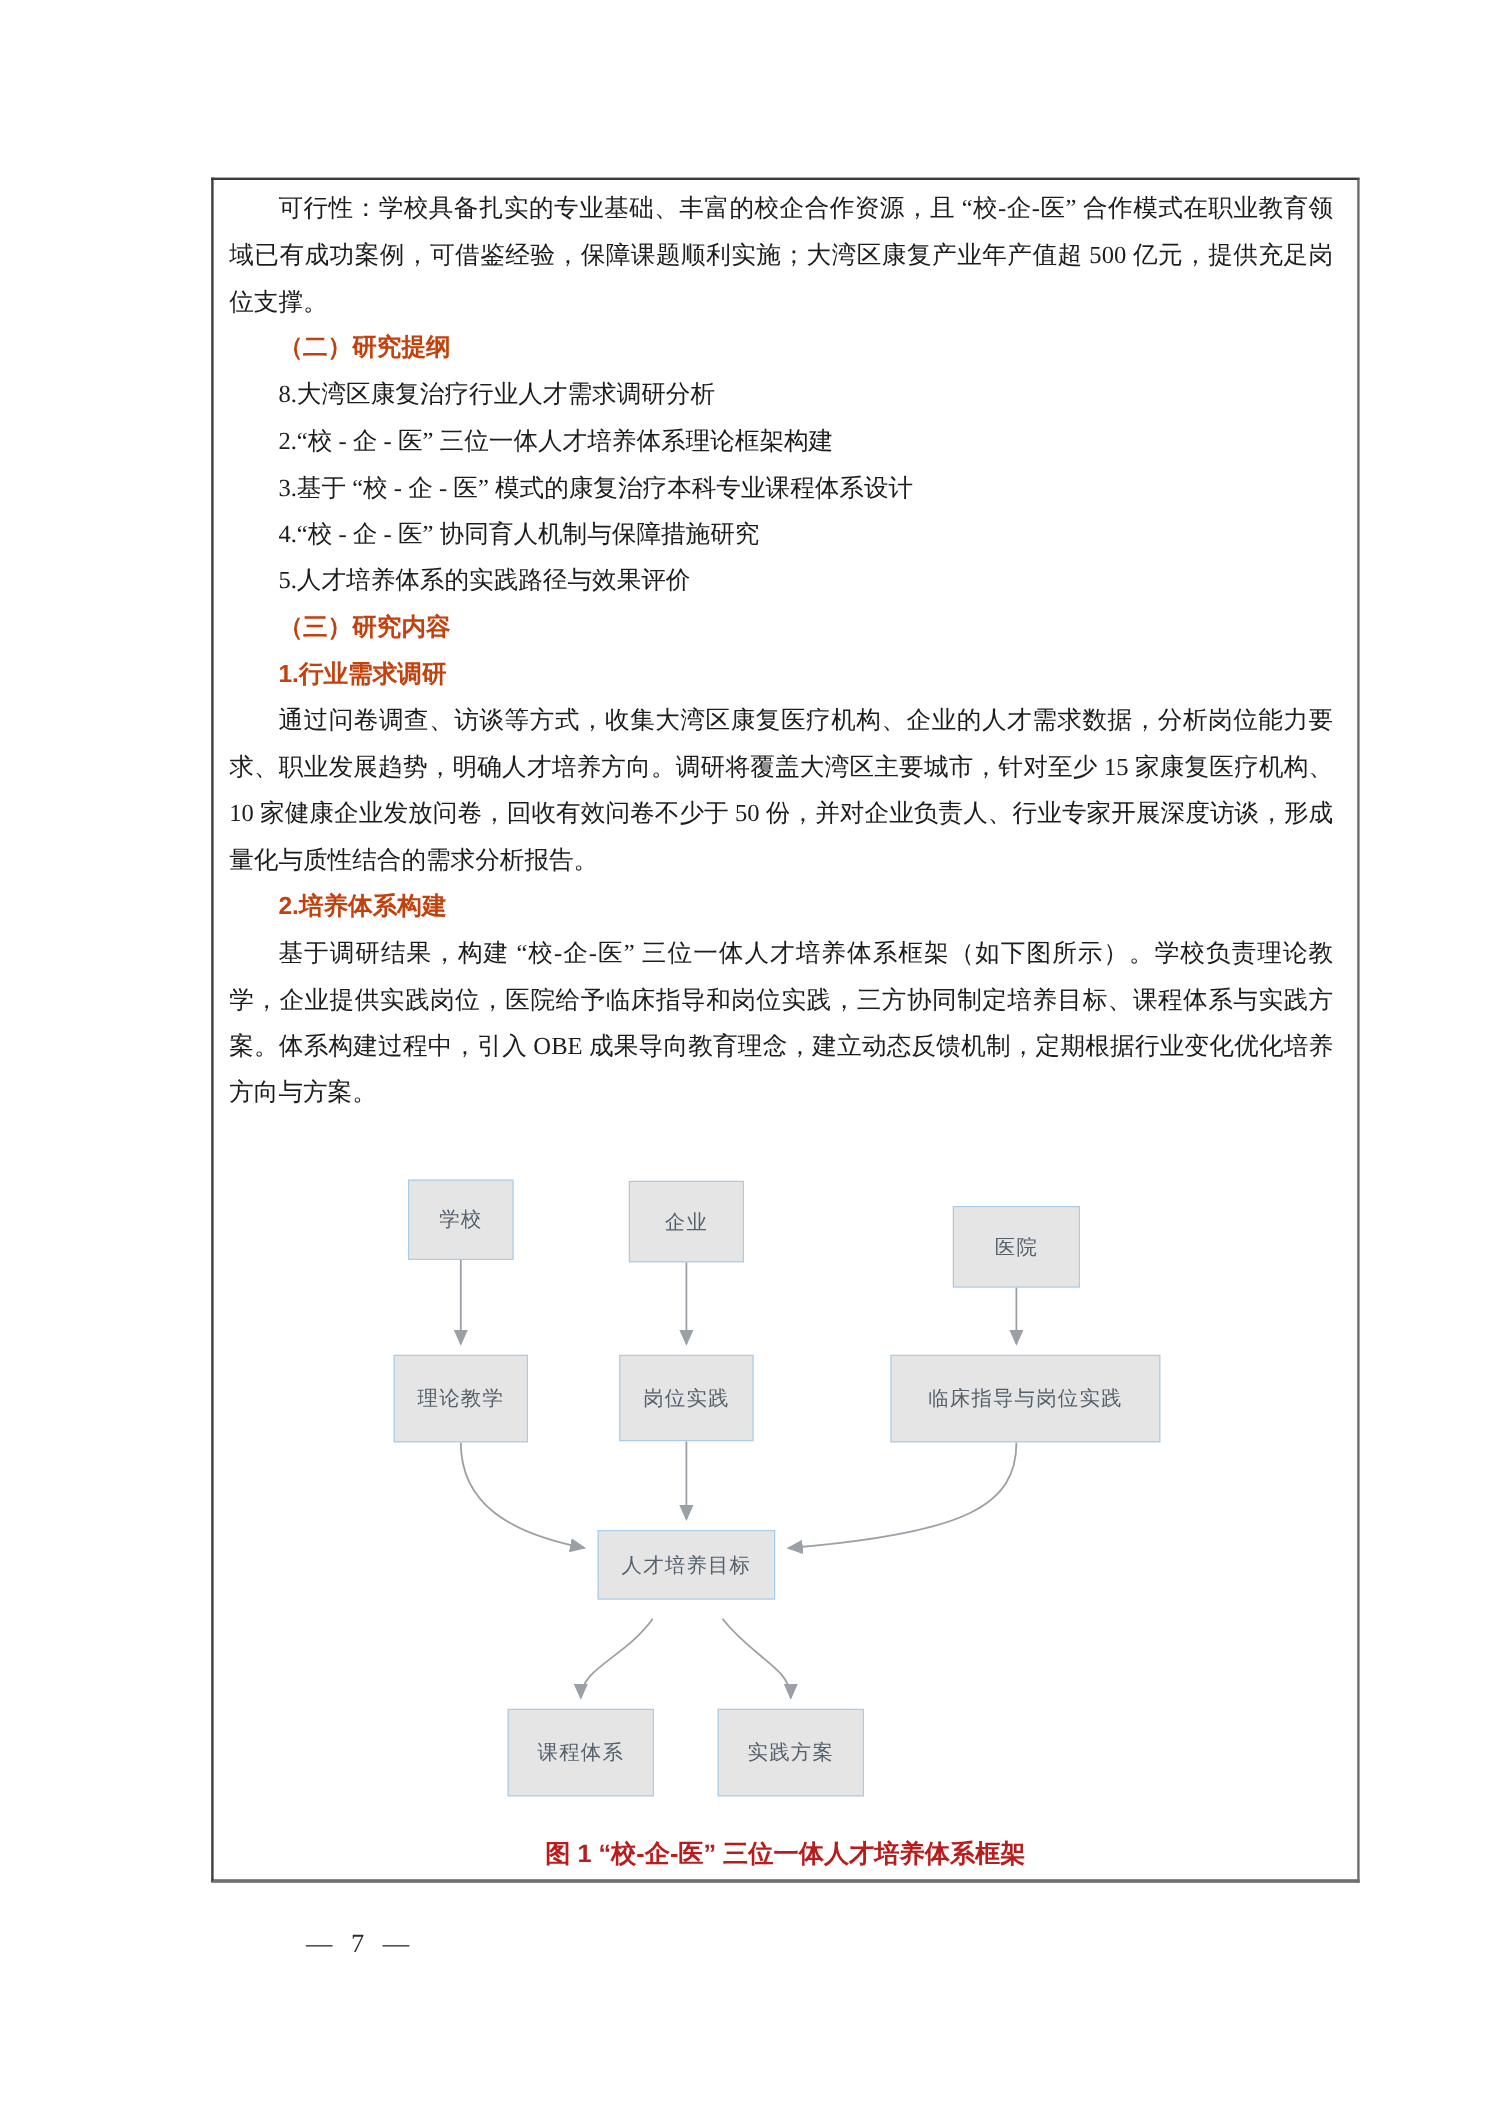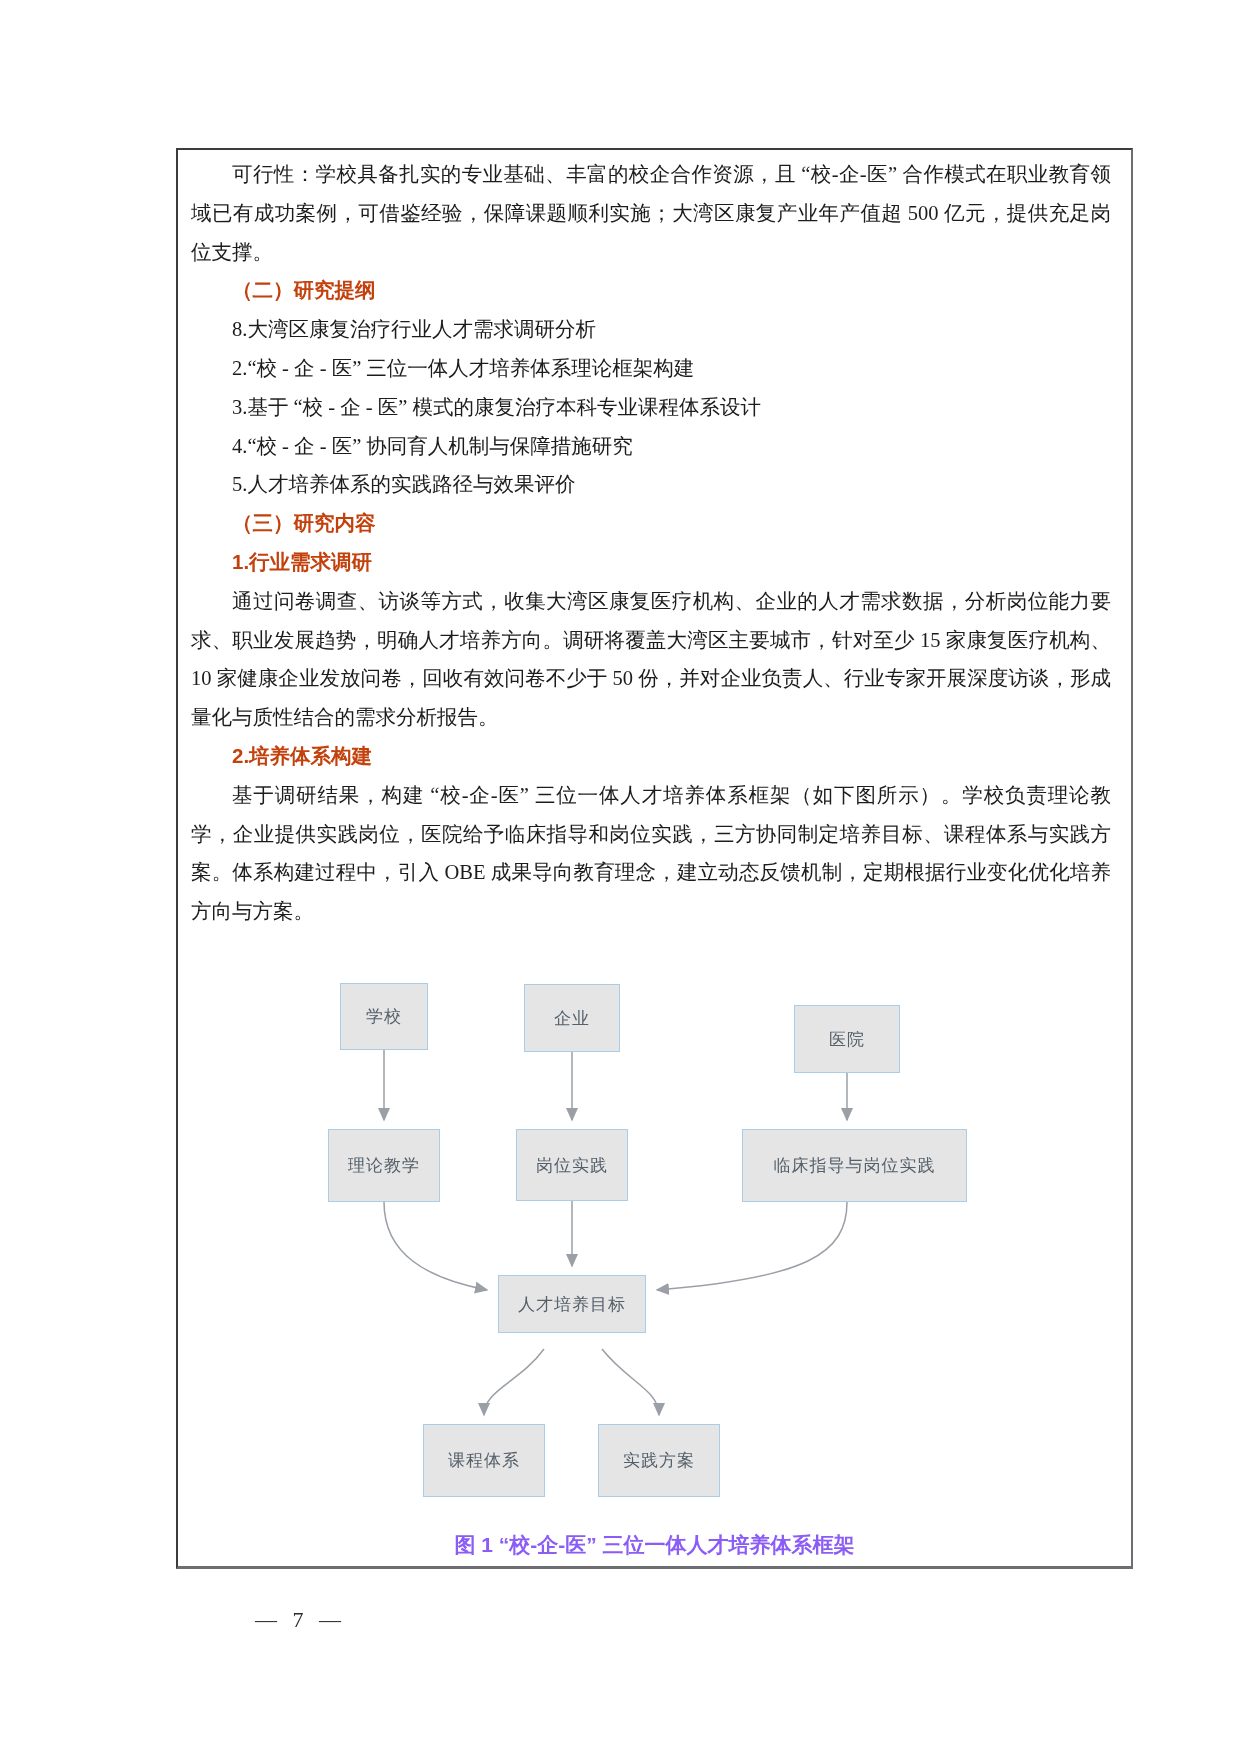--- a/index.html
+++ b/index.html
@@ -54,21 +54,21 @@
   #n-goal{left:320px;top:1125px;width:148px;height:58px;}
   #n-curriculum{left:245px;top:1274px;width:122px;height:73px;}
   #n-plan{left:420px;top:1274px;width:122px;height:73px;}
   .arrows{
     position:absolute;left:0;top:0;pointer-events:none;
   }
   .figure-caption{
     position:absolute;left:0;right:0;top:1381px;
     text-align:center;font-weight:bold;
     font-family:"Liberation Sans","DejaVu Sans",sans-serif;
-    font-size:21px;color:#8b5cf6;
+    font-size:21px;color:#b91c1c;
   }
   .page-number{
     position:absolute;left:218px;top:1607px;width:160px;
     text-align:center;font-size:22px;color:#2b2b2b;
     font-family:"Liberation Serif","DejaVu Serif",serif;
     word-spacing:10px;
   }
 </style>
 </head>
 <body>

